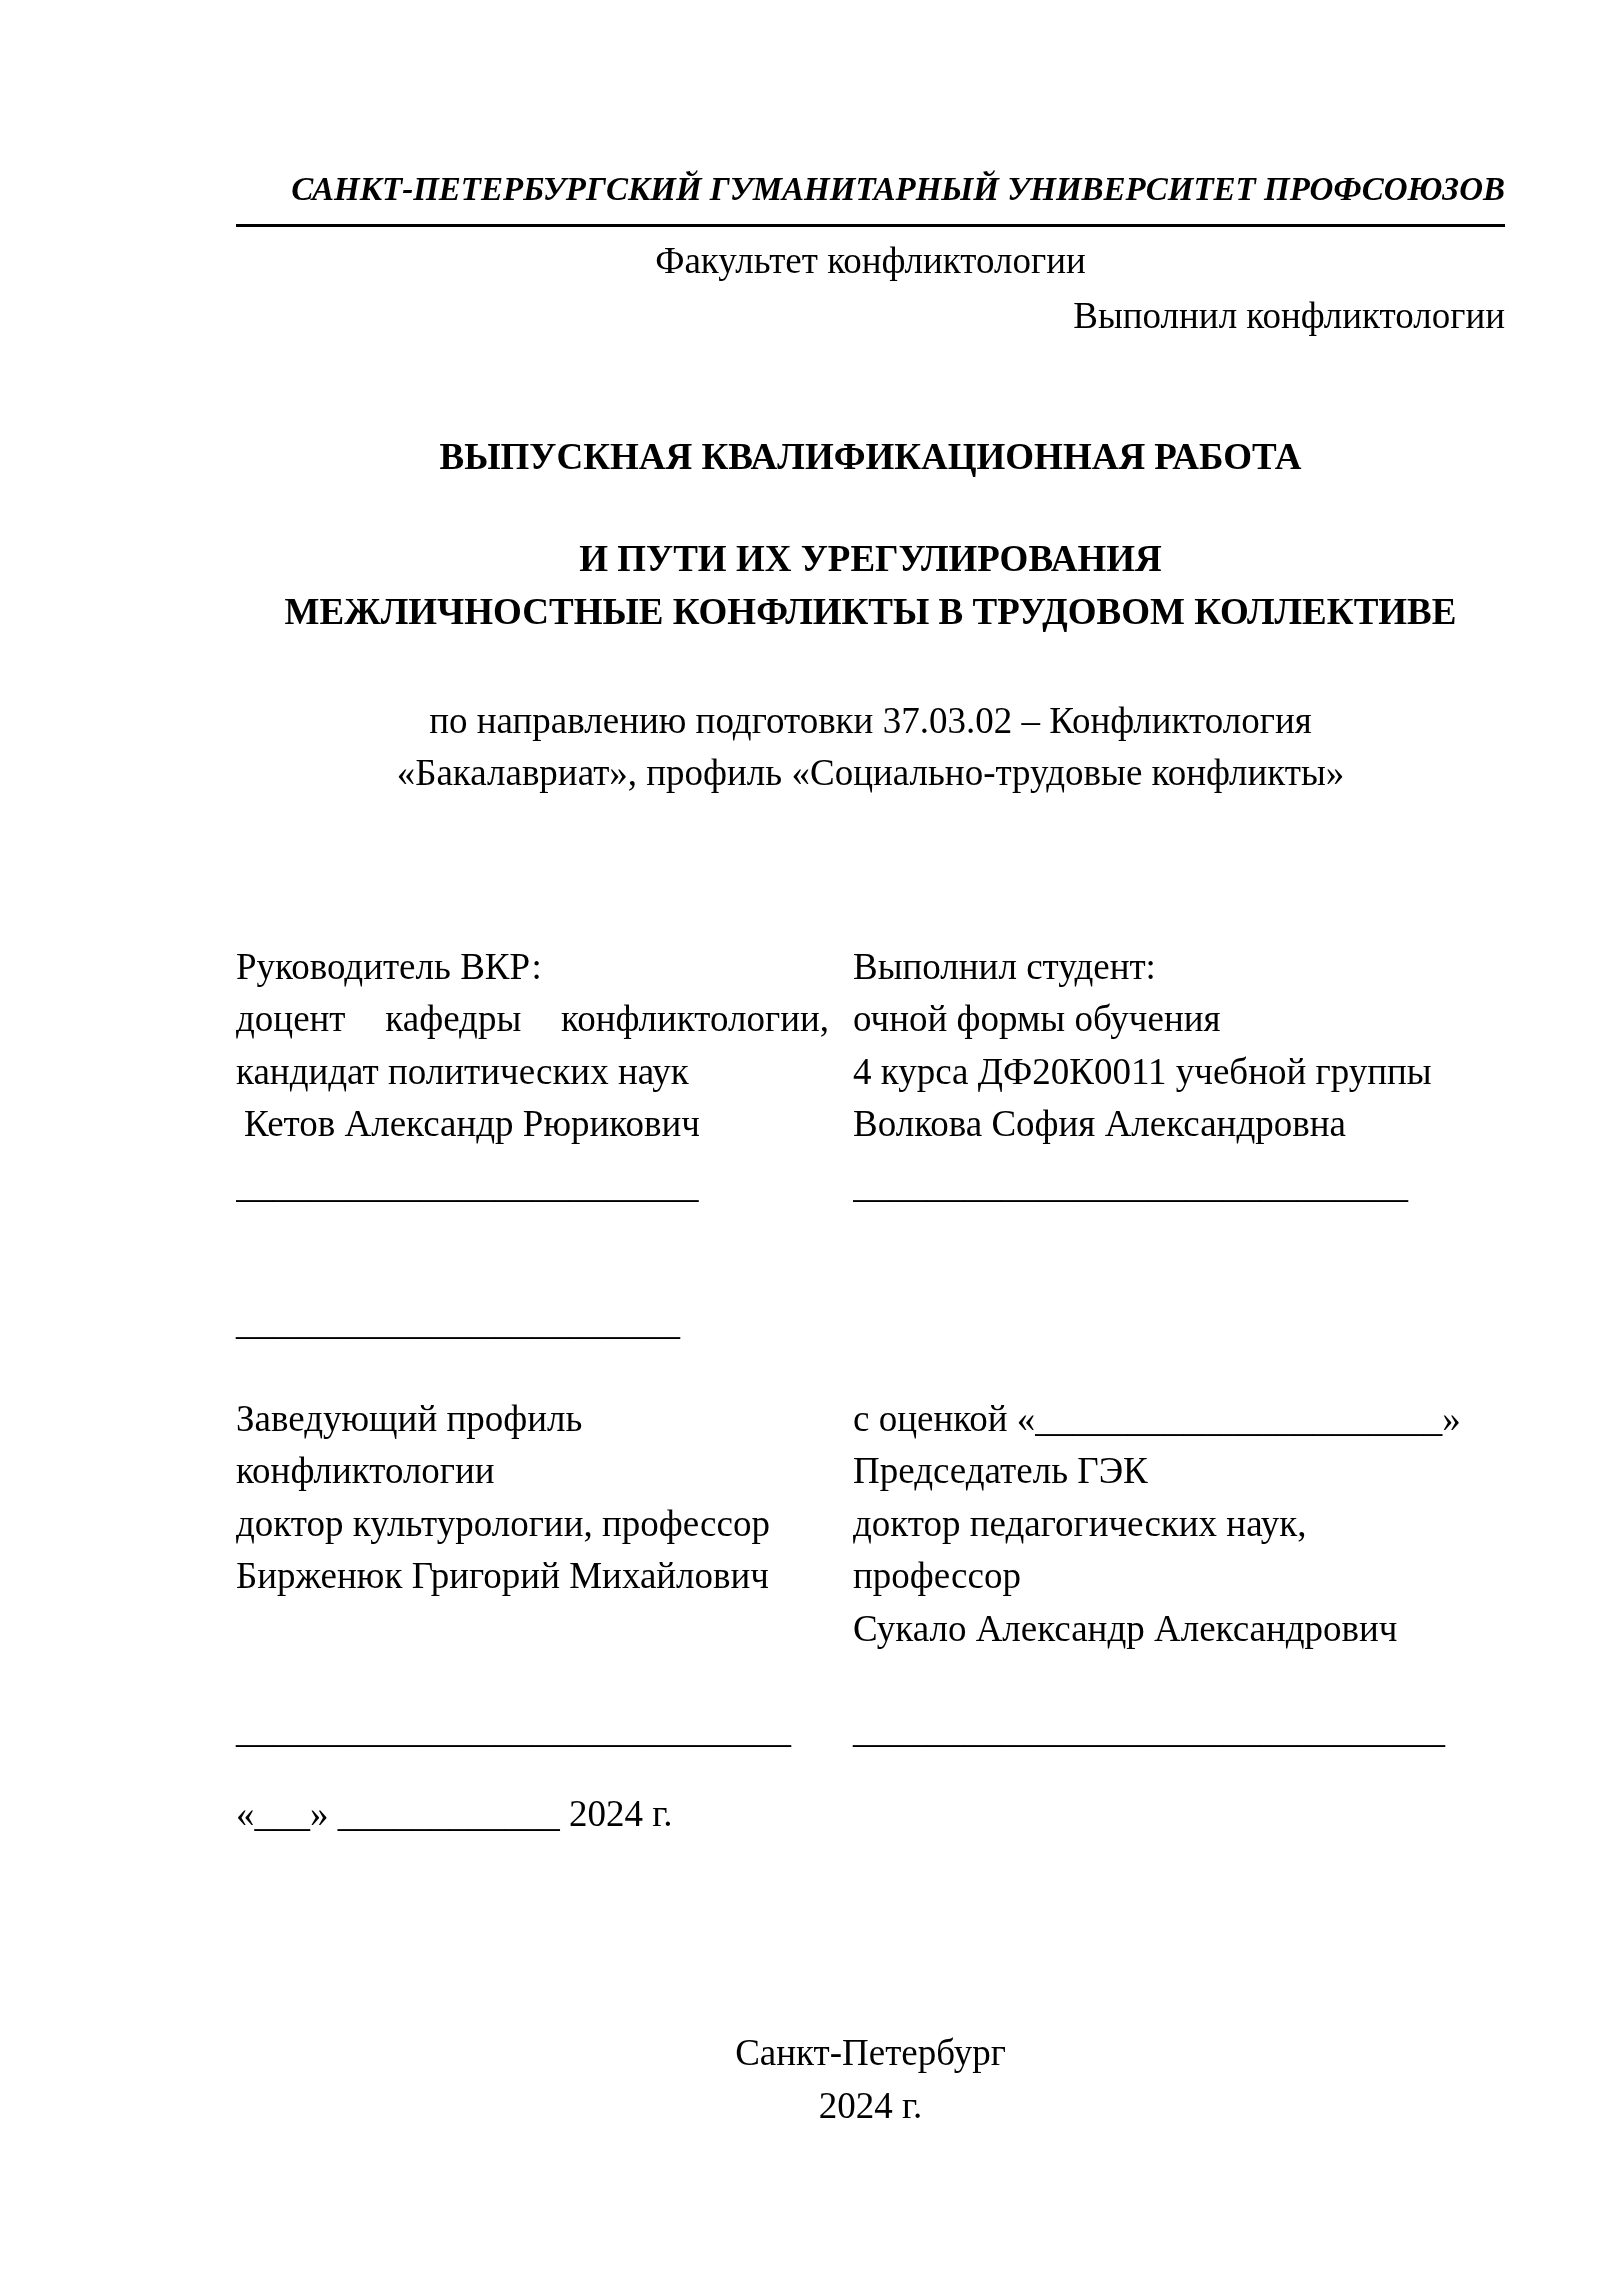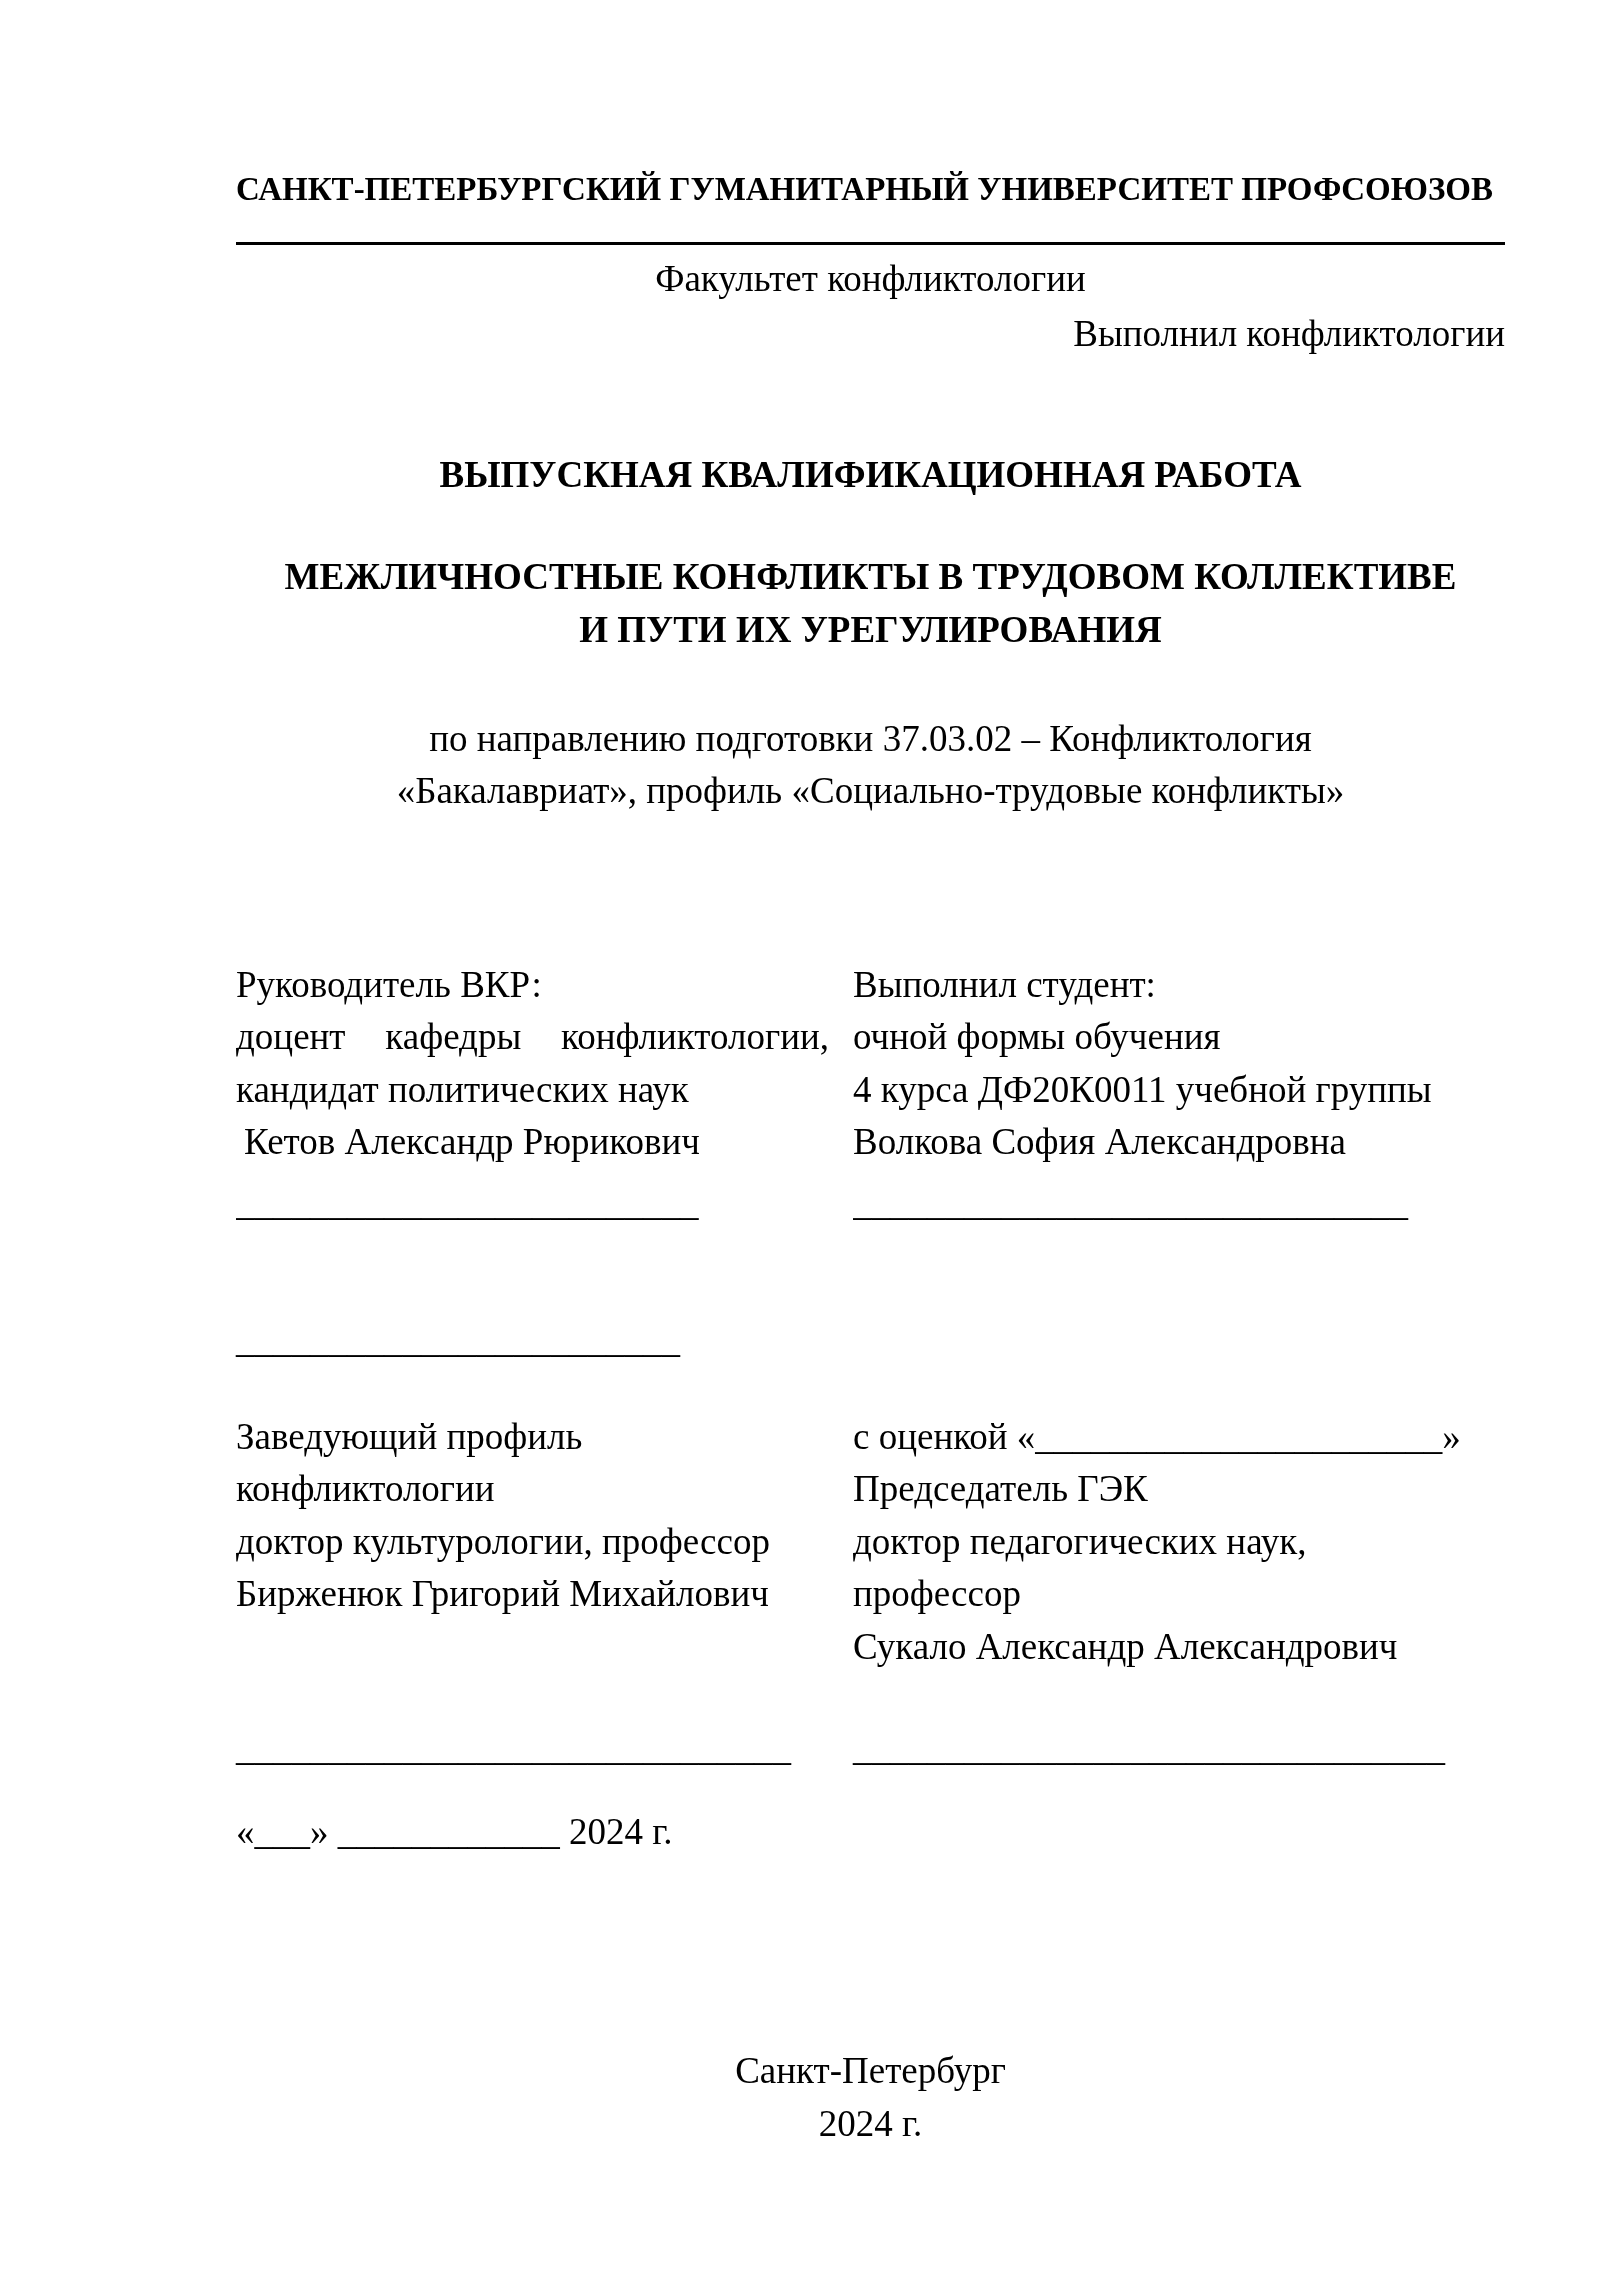--- a/index.html
+++ b/index.html
@@ -13,25 +13,26 @@
     color: #000000;
     overflow: hidden;
   }
   .page {
     width: 1623px;
     height: 2295px;
     padding: 166px 118px 0 236px;
   }
   .header-line {
     font-weight: bold;
-    text-align: left;
+    text-align: right;
     font-size: 33px;
     white-space: nowrap;
-    padding-bottom: 29px;
+    padding-bottom: 11px;
     border-bottom: 3.1px solid #000;
+    font-style: italic;
   }
   .faculty-line { text-align: center; margin-top: 7.9px; }
   .department-line { text-align: right; margin-top: 3.1px; }
   .work-type {
     font-weight: bold;
     text-align: center;
     margin-top: 88px;
   }
   .thesis-title {
     font-weight: bold;
@@ -68,22 +69,22 @@
 <div class="page">
 
   <div class="header-line">САНКТ-ПЕТЕРБУРГСКИЙ ГУМАНИТАРНЫЙ УНИВЕРСИТЕТ ПРОФСОЮЗОВ</div>
 
   <div class="faculty-line">Факультет конфликтологии</div>
   <div class="department-line">Выполнил конфликтологии</div>
 
   <div class="work-type">ВЫПУСКНАЯ КВАЛИФИКАЦИОННАЯ РАБОТА</div>
 
   <div class="thesis-title">
+    <div>И ПУТИ ИХ УРЕГУЛИРОВАНИЯ</div>
     <div>МЕЖЛИЧНОСТНЫЕ КОНФЛИКТЫ В ТРУДОВОМ КОЛЛЕКТИВЕ</div>
-    <div>И ПУТИ ИХ УРЕГУЛИРОВАНИЯ</div>
   </div>
 
   <div class="direction">
     <div>по направлению подготовки 37.03.02 – Конфликтология</div>
     <div>«Бакалавриат», профиль «Социально-трудовые конфликты»</div>
   </div>
 
   <div class="cols row-a">
     <div>
       <div>Руководитель ВКР:</div>

